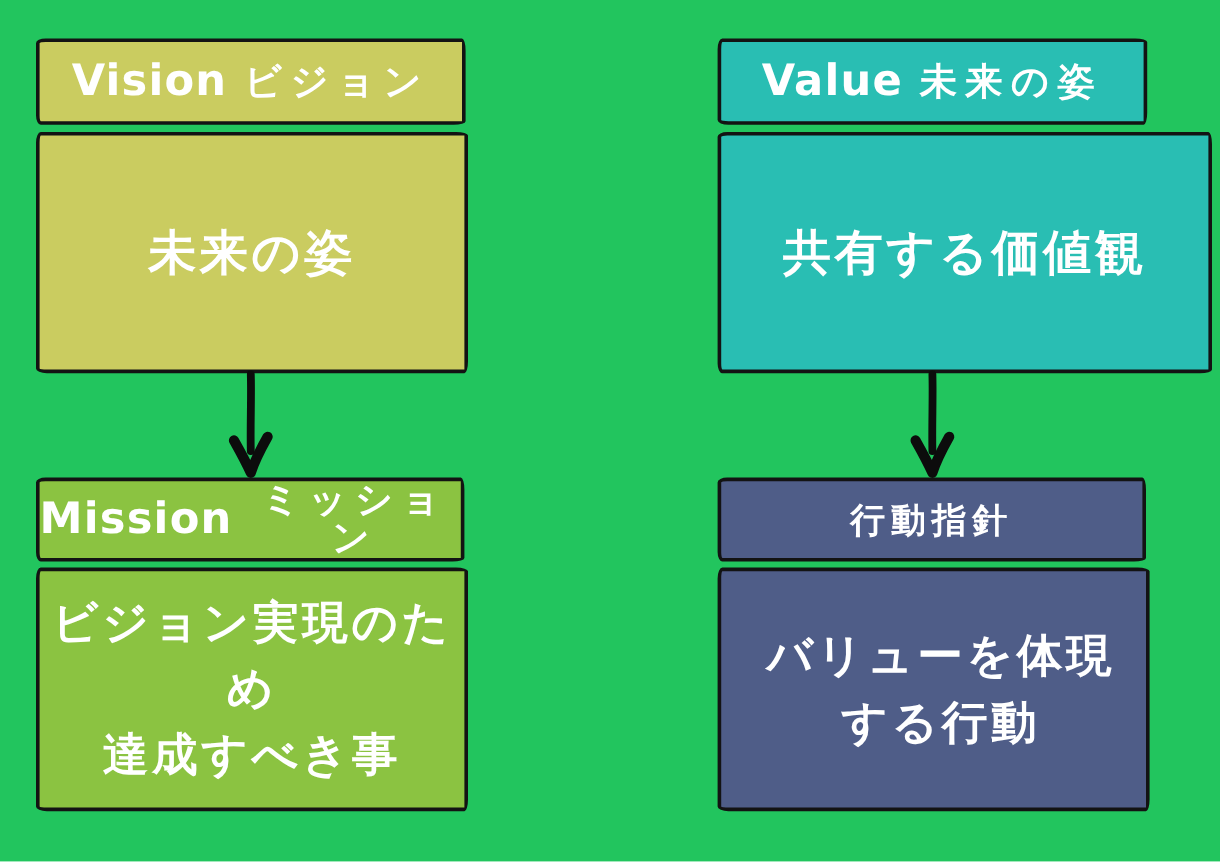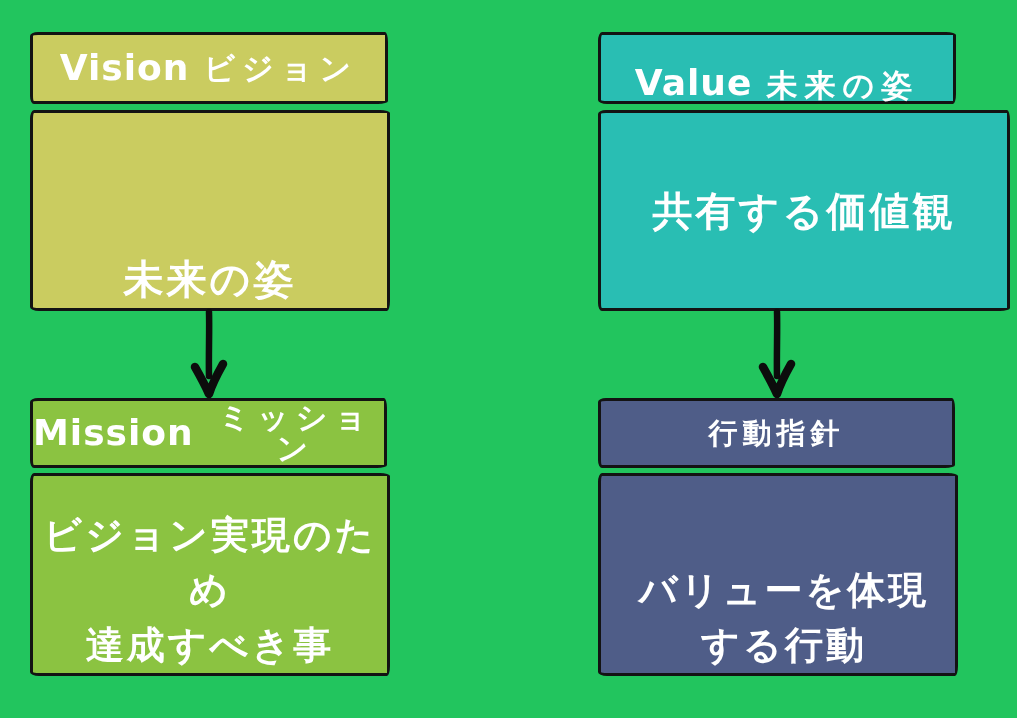--- a/index.html
+++ b/index.html
@@ -19,21 +19,21 @@
     border: 3px solid #131313;
     display: flex;
     flex-direction: row;
     align-items: center;
     justify-content: center;
     color: #ffffff;
     text-align: center;
   }
   
   .sketch-a { border-radius: 8px 3px 10px 4px / 4px 10px 3px 8px; }
-  .sketch-b { border-radius: 4px 10px 3px 9px / 9px 3px 10px 4px; align-items: flex-end; }
+  .sketch-b { border-radius: 4px 10px 3px 9px / 9px 3px 10px 4px; }
 
   .hdr-en {
     font-weight: 700;
     font-size: 36px;
     letter-spacing: 1px;
     line-height: 1;
   }
   .hdr-ja {
     font-weight: 700;
     font-size: 31px;

